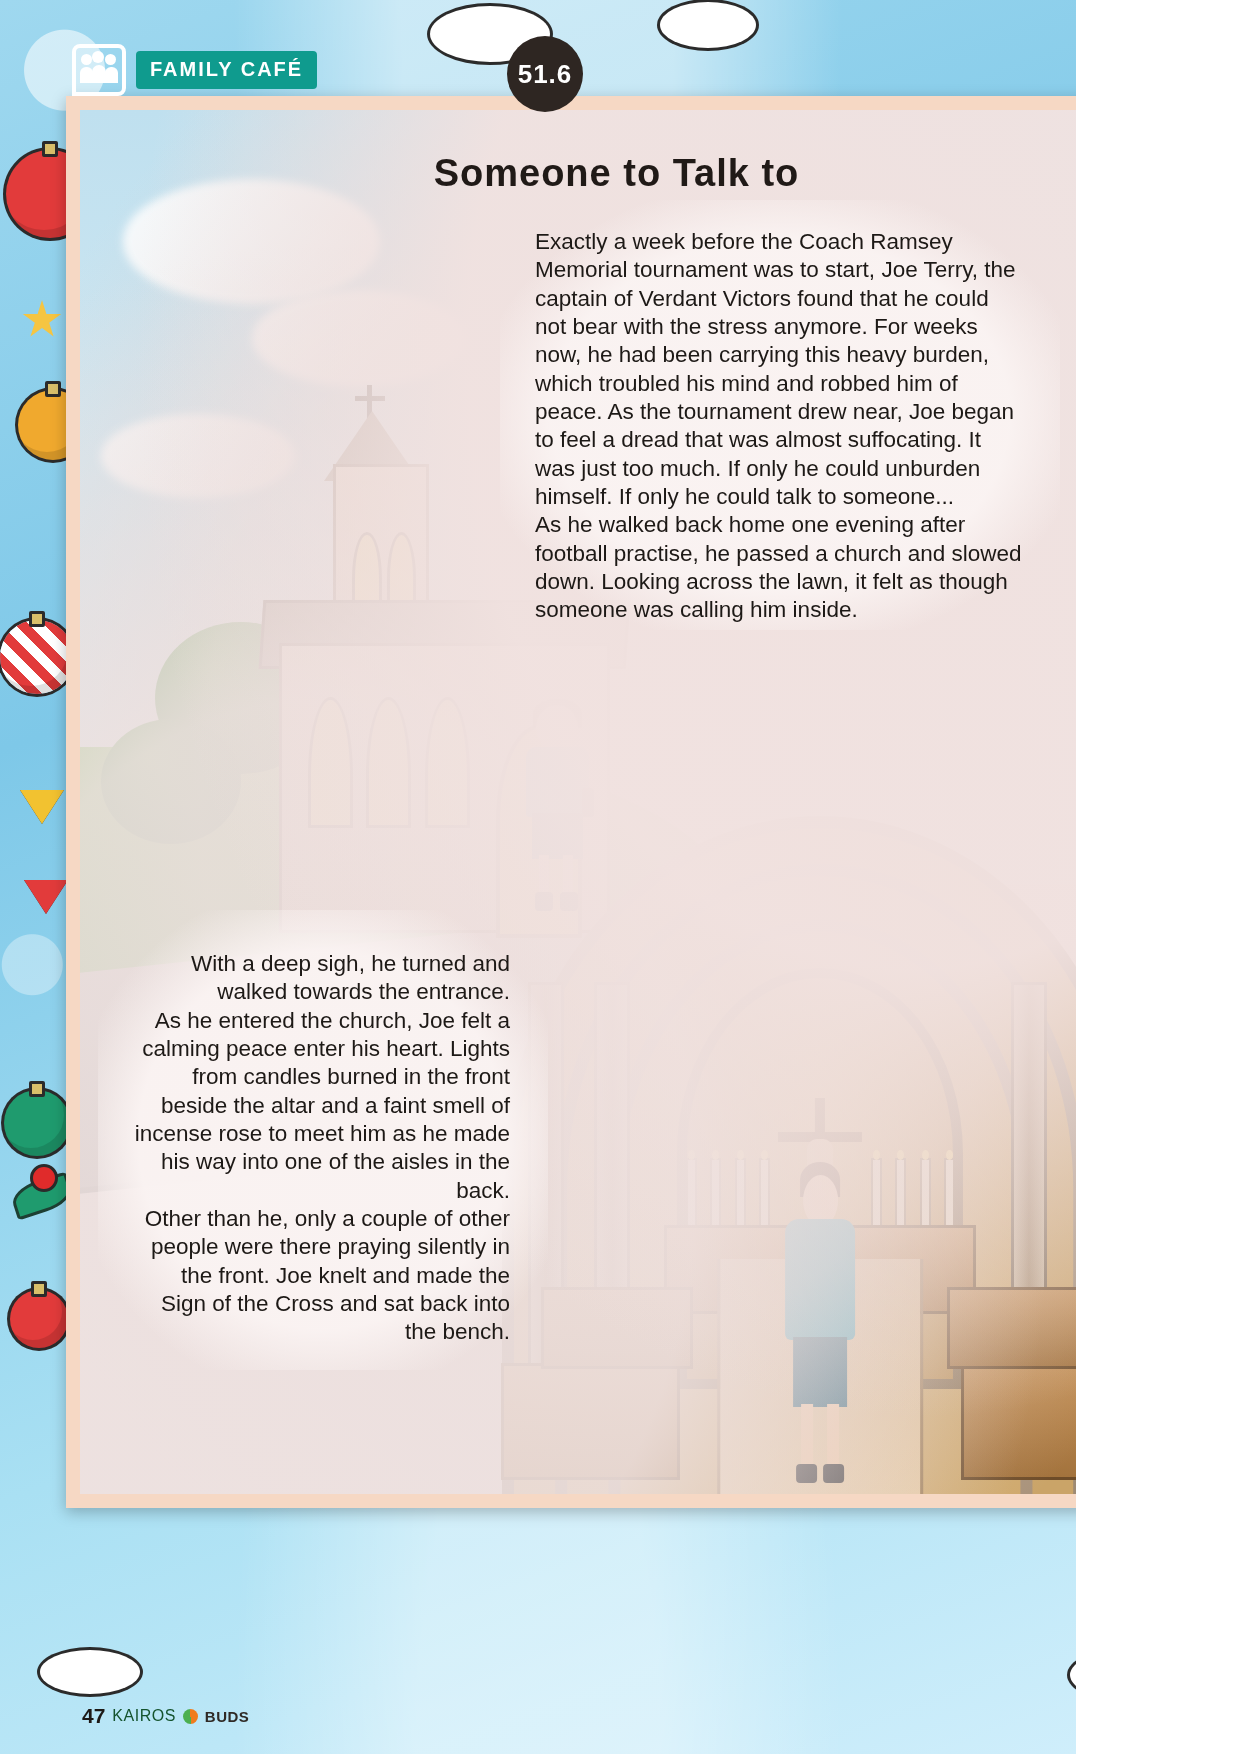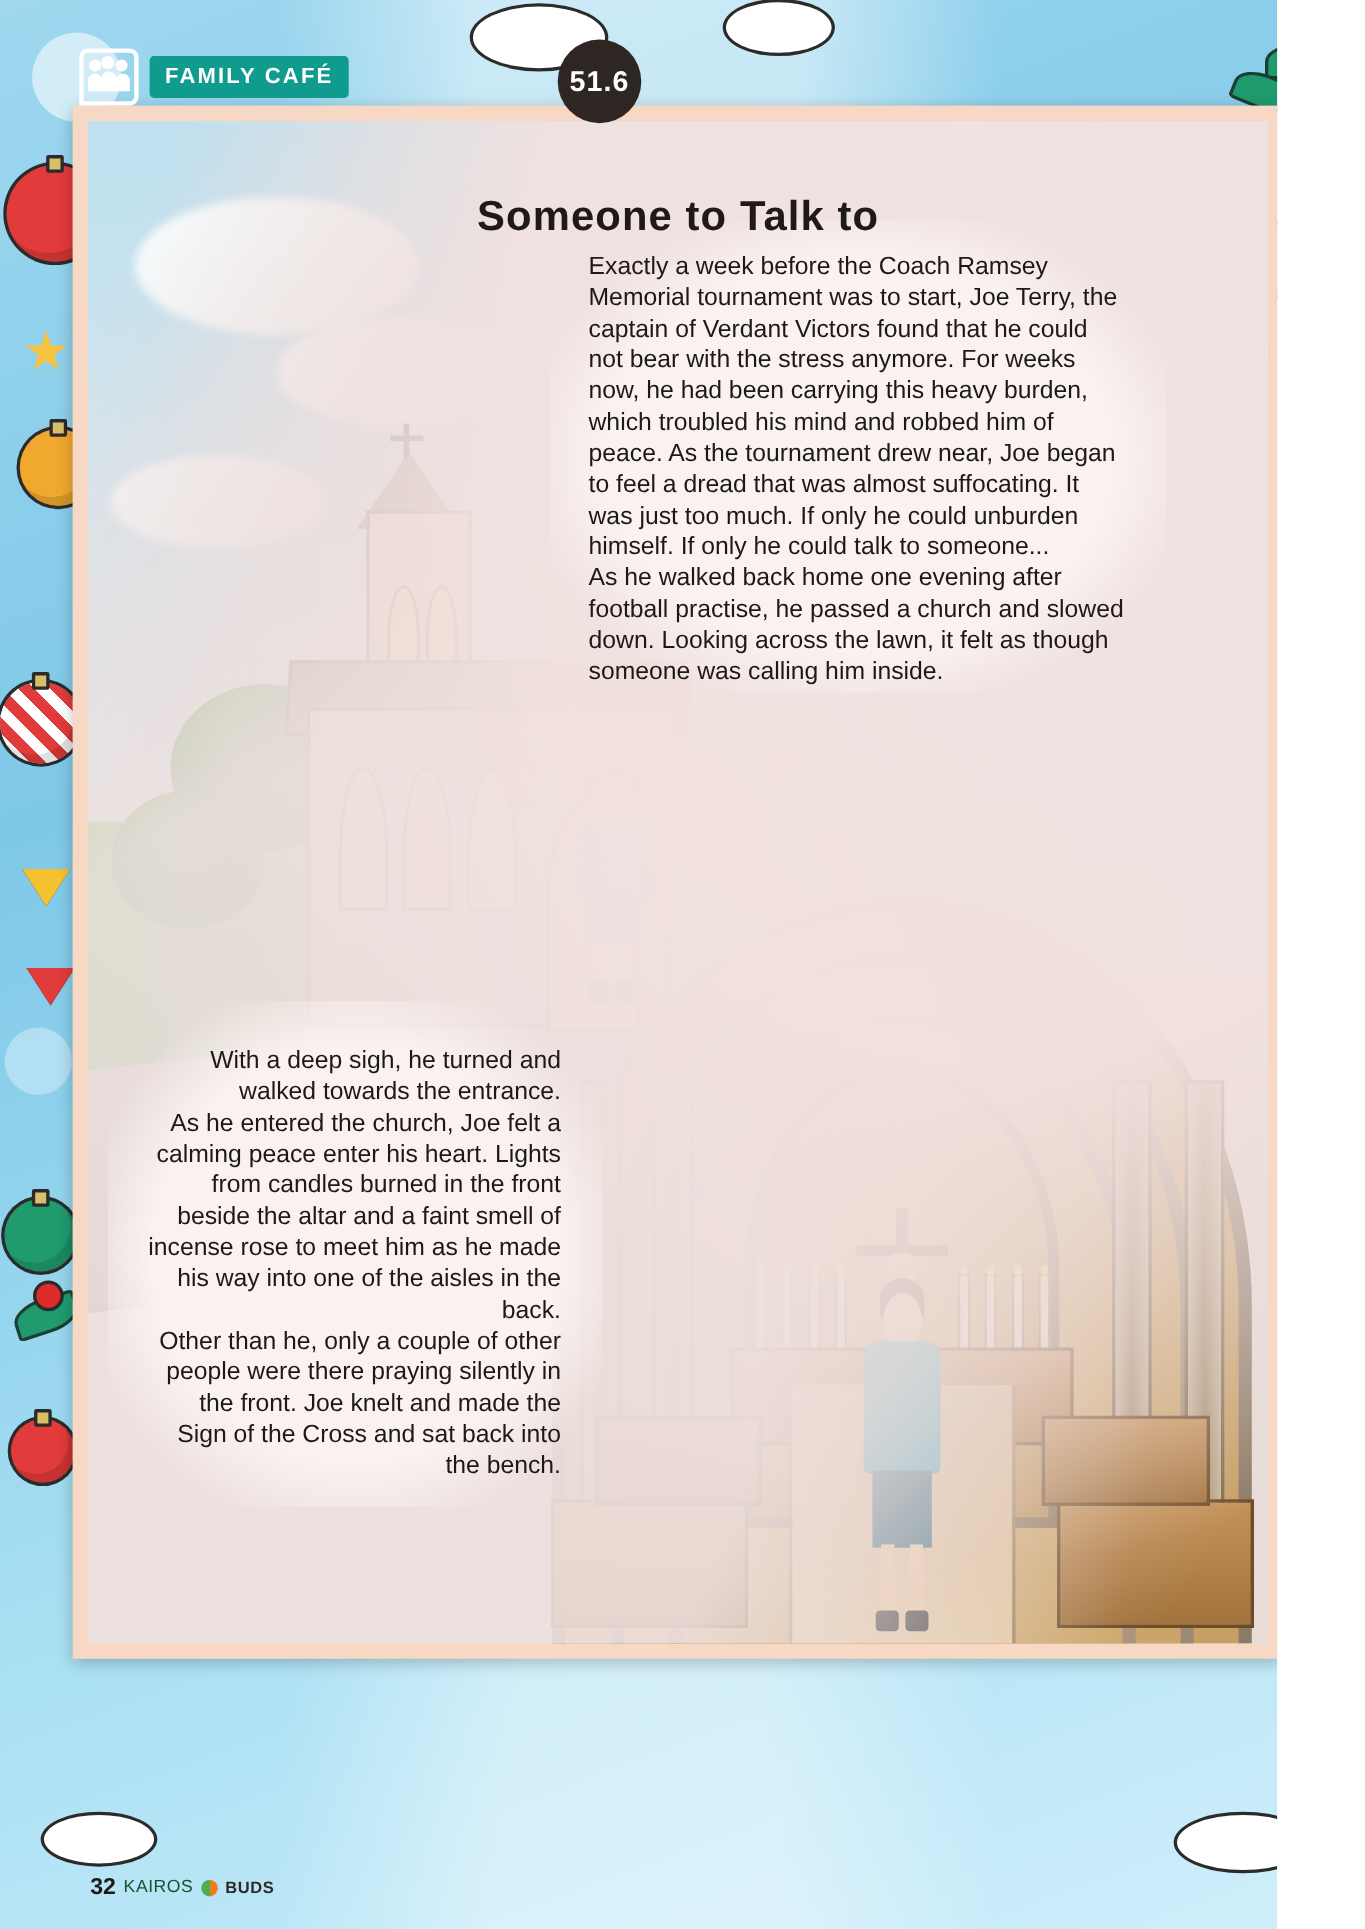--- a/index.html
+++ b/index.html
@@ -5,21 +5,21 @@
   html, body {
     margin: 0;
     padding: 0;
     background: #ffffff;
   }
   body {
     font-family: "Liberation Sans", sans-serif;
   }
   .page {
     position: relative;
-    width: 1161px;
+    width: 1076px;
     height: 1754px;
     overflow: hidden;
     background: #bfe4f2;
   }
 
   
   .border-bg {
     position: absolute;
     inset: 0;
     background:
@@ -300,21 +300,20 @@
   
   .story-title {
     position: absolute;
     left: 0; right: 0; top: 42px;
     text-align: center;
     font-size: 38px;
     font-weight: bold;
     color: #201a17;
     letter-spacing: 1px;
     z-index: 5;
-    margin-top: 24px;
   }
   .text-block {
     position: absolute;
     color: #1d1916;
     font-size: 22.5px;
     line-height: 1.26;
     z-index: 5;
     white-space: pre-line;
   }
   .text-top {
@@ -484,19 +483,19 @@
       <div class="text-block text-top">Exactly a week before the Coach Ramsey Memorial tournament was to start, Joe Terry, the captain of Verdant Victors found that he could not bear with the stress anymore. For weeks now, he had been carrying this heavy burden, which troubled his mind and robbed him of peace. As the tournament drew near, Joe began to feel a dread that was almost suffocating. It was just too much. If only he could unburden himself. If only he could talk to someone...
 As he walked back home one evening after football practise, he passed a church and slowed down. Looking across the lawn, it felt as though someone was calling him inside.</div>
       <div class="text-block text-bottom">With a deep sigh, he turned and walked towards the entrance.
 As he entered the church, Joe felt a calming peace enter his heart. Lights from candles burned in the front beside the altar and a faint smell of incense rose to meet him as he made his way into one of the aisles in the back.
 Other than he, only a couple of other people were there praying silently in the front. Joe knelt and made the Sign of the Cross and sat back into the bench.</div>
 
     </div>
   </div>
 
   <div class="footer">
-    <span class="pg">32</span>
+    <span class="pg">47</span>
     <span class="kairos">KAIROS</span>
     <span class="dot"></span>
     <span class="buds">BUDS</span>
   </div>
 
 </div>
 
 </body></html>

